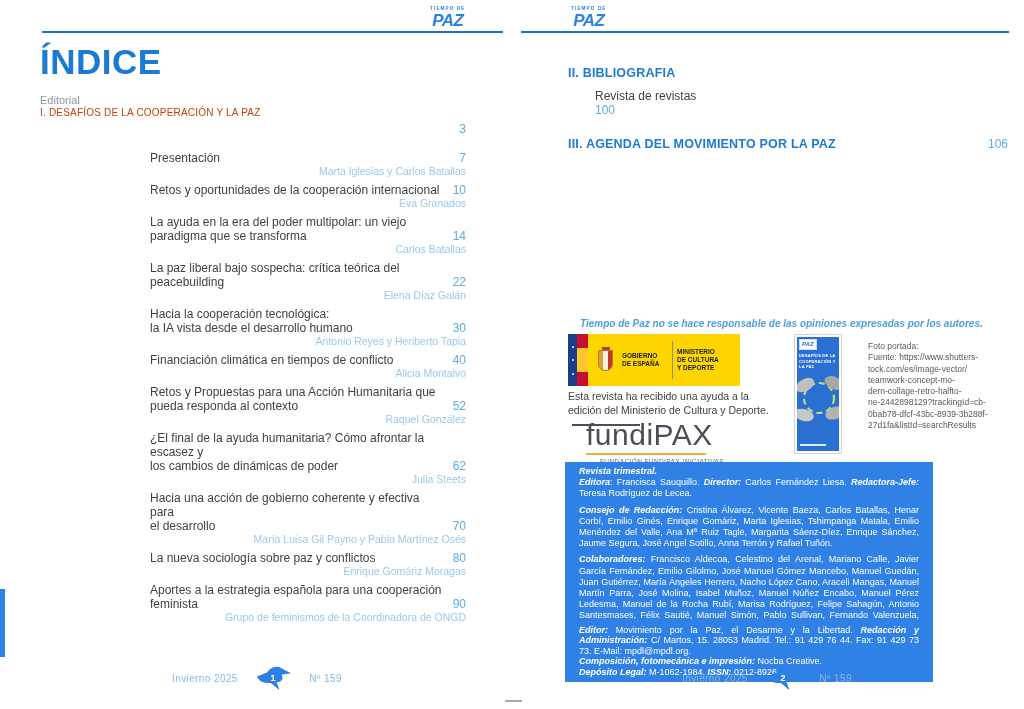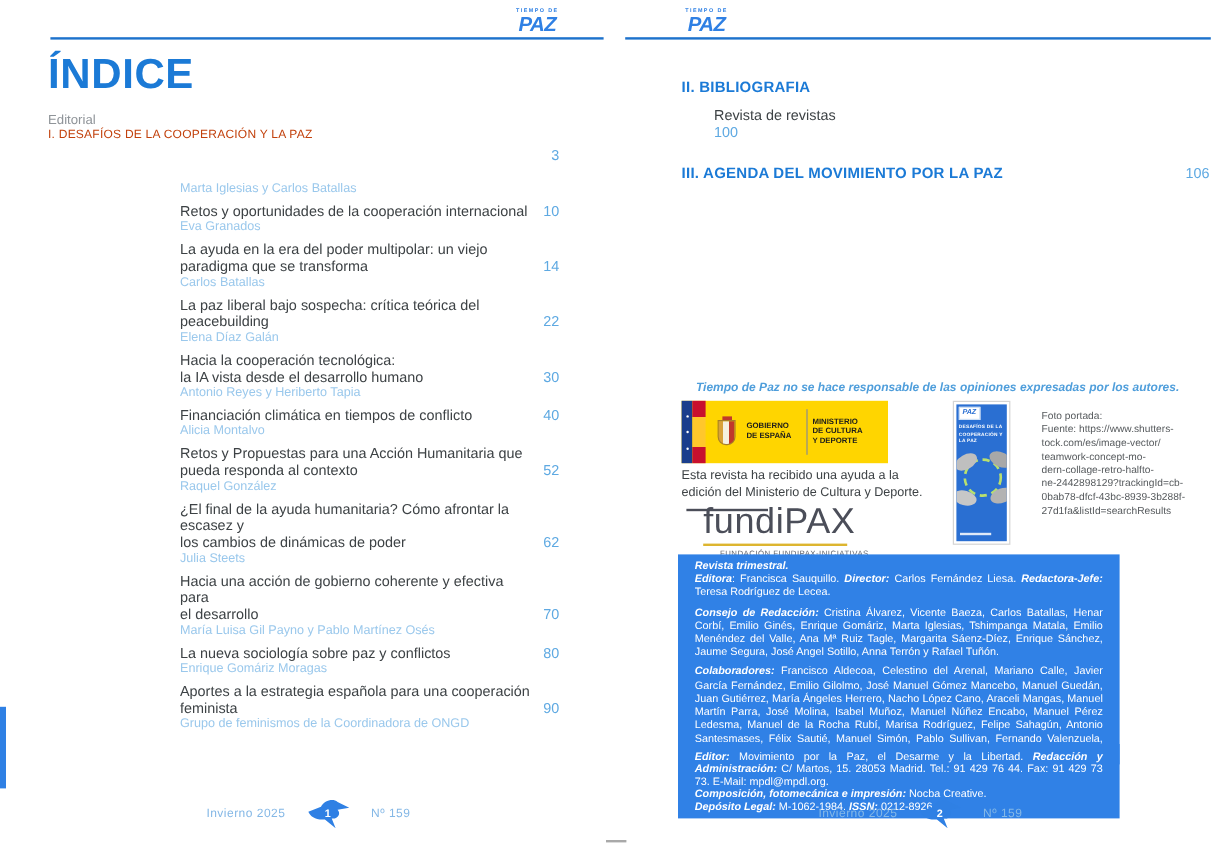--- a/index.html
+++ b/index.html
@@ -19,21 +19,21 @@
   .page-title { font-size:35px; font-weight:bold; color:#1b7ad6; letter-spacing:0.5px; }
   .editorial-label { font-size:11px; color:#8f9499; }
   .section-label { font-size:10px; font-weight:normal; color:#c2410c; letter-spacing:0.2px; }
   .section-page { text-align:right; font-size:12px; color:#5ea9e2; margin-top:4px; }
 
   .articles { display:flex; flex-direction:column; }
   .art-row { margin-bottom:5px; }
   .title-line { display:flex; align-items:flex-end; }
   .art-title { flex:1; font-size:12px; line-height:14px; color:#3d4245; white-space:pre-line; padding-right:8px; }
   .art-page { font-size:12px; color:#5ea9e2; line-height:14px; }
-  .art-author { font-size:10.5px; line-height:13px; color:#9ac8ec; }
+  .art-author { font-size:10.5px; line-height:13px; color:#9ac8ec;text-align:right; }
 
   
   .r-section-row { display:flex; align-items:flex-start; }
   .r-label { flex:1; font-size:12.5px; font-weight:bold; color:#1b7ad6; letter-spacing:0.2px; }
   .r-item { display:flex; margin-top:9px; padding-left:27px;flex-direction:column; }
   .r-item-title { flex:1; font-size:12px; color:#3d4245; }
   .r-page { font-size:12px; color:#5ea9e2; }
 
   .disclaimer { font-size:10px; font-style:italic; color:#4f9edb; }
 
@@ -105,20 +105,24 @@
 <div class="abs editorial-label" style="left:40px; top:94px;">Editorial</div>
 
 <div class="abs" style="left:40px; top:107px; width:426px;">
   <div class="section-label">I. DESAFÍOS DE LA COOPERACIÓN Y LA PAZ</div>
   <div class="section-page">3</div>
 </div>
 
 <div class="abs articles" style="left:150px; top:151px; width:316px;">
 
     <div class="art-row">
+      <div class="title-line">
+        <div class="art-title">Presentación</div>
+        <div class="art-page">7</div>
+      </div>
       <div class="art-author">Marta Iglesias y Carlos Batallas</div>
     </div>
 
     <div class="art-row">
       <div class="title-line">
         <div class="art-title">Retos y oportunidades de la cooperación internacional</div>
         <div class="art-page">10</div>
       </div>
       <div class="art-author">Eva Granados</div>
     </div>

